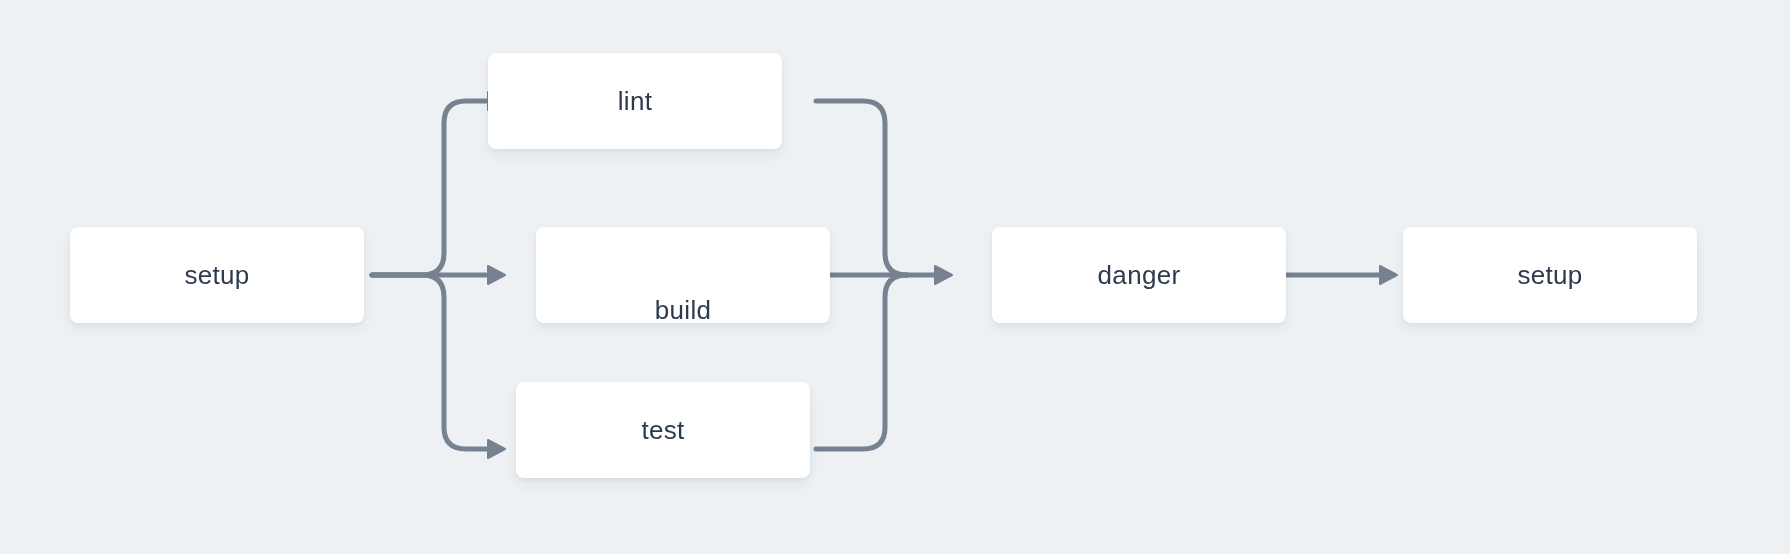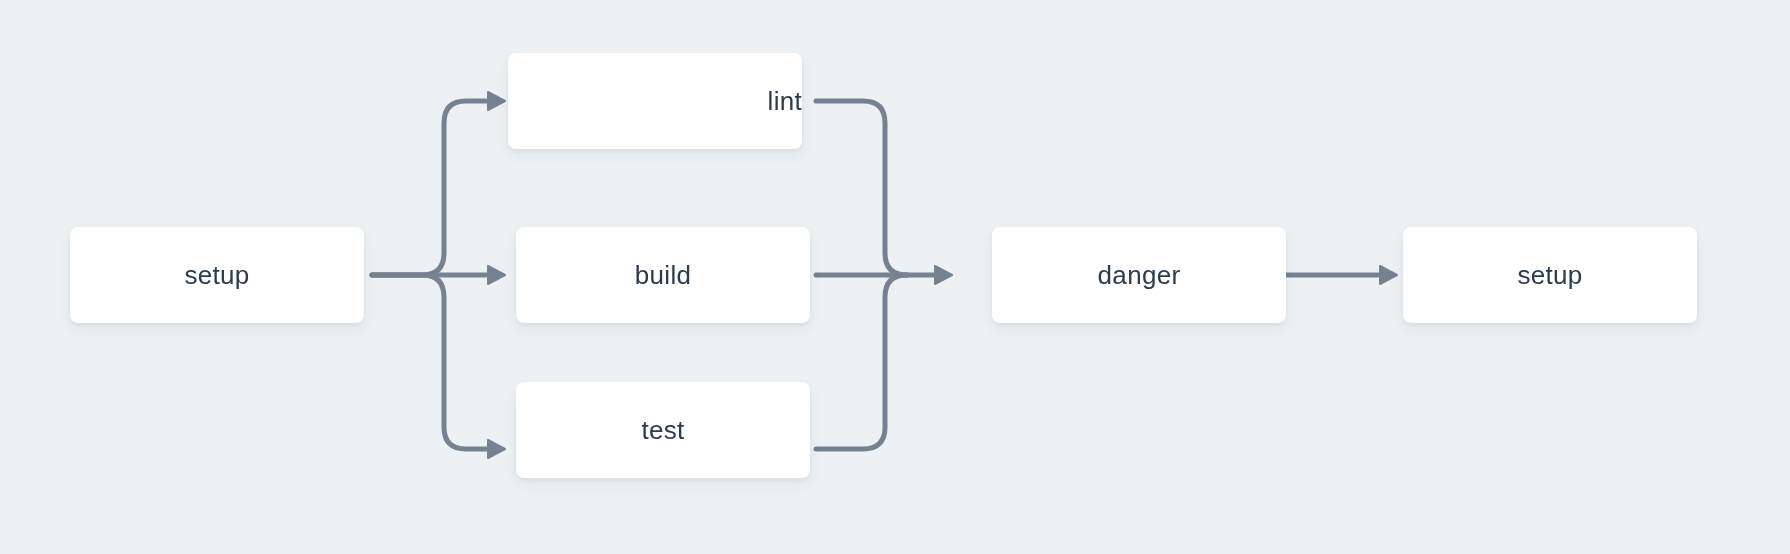--- a/index.html
+++ b/index.html
@@ -53,22 +53,22 @@
   }
   .node .label {
     color: var(--text);
     font-size: 26px;
     font-weight: 500;
     letter-spacing: 0.3px;
     line-height: 1;
   }
   
   .node-setup  { left: 70px;   top: 227px; justify-content: center; }
-  .node-lint   { left: 508px;  top: 53px; justify-content: flex-end;  }
-  .node-build  { left: 516px;  top: 227px; }
+  .node-lint   { left: 488px;  top: 53px;  }
+  .node-build  { left: 536px;  top: 227px; align-items: flex-end; }
   .node-test   { left: 516px;  top: 382px; }
   .node-danger { left: 960px;  top: 227px; margin-left: 32px; }
   .node-slack  { left: 1403px; top: 227px; }
 </style>
 </head>
 <body>
 
 <div class="canvas">
 
   <svg class="edges" viewBox="0 0 1790 554" aria-hidden="true">

